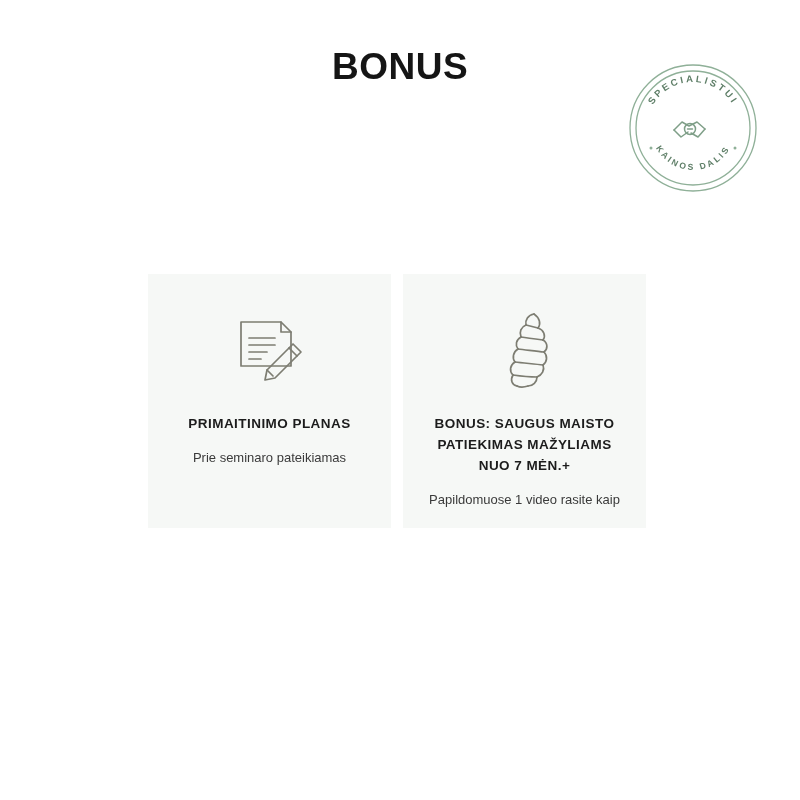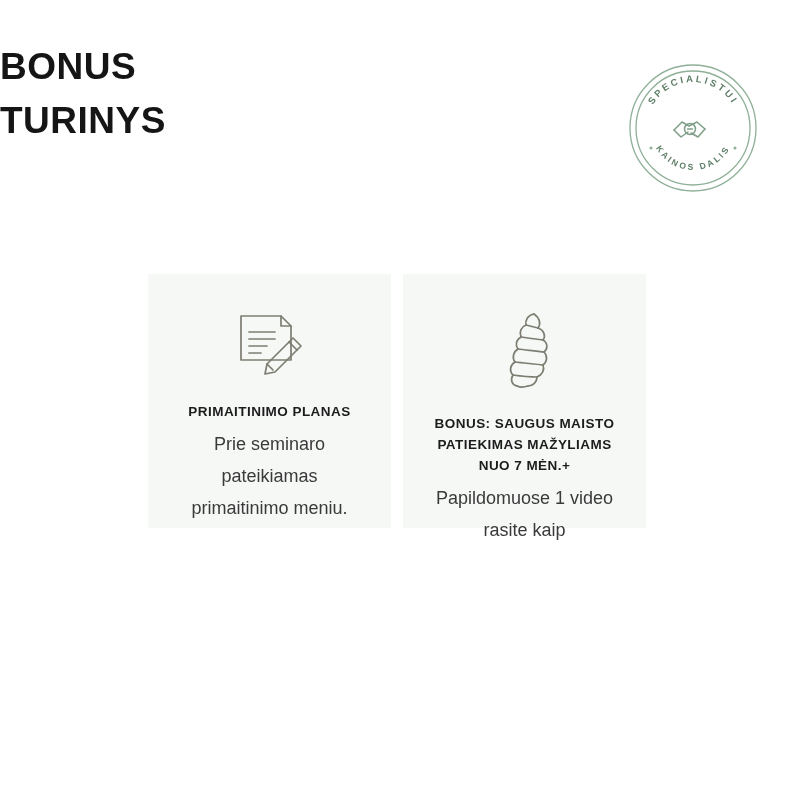--- a/index.html
+++ b/index.html
@@ -21,21 +21,21 @@
     width: 800px;
     height: 800px;
   }
 
   
   .title {
     position: absolute;
     top: 40px;
     left: 0;
     width: 800px;
-    text-align: left;
+    text-align: center;
     font-size: 37px;
     font-weight: bold;
     line-height: 1.45;
     letter-spacing: 0.5px;
     color: #151515;
   }
   .title .line {
     display: block;
   }
 
@@ -78,38 +78,36 @@
   .card-title {
     margin-top: 14px;
     font-size: 13.5px;
     font-weight: bold;
     letter-spacing: 0.45px;
     text-align: center;
     line-height: 1.55;
     color: #1c1c1c;
   }
   .card-body {
-    margin-top: 5px;
-    font-size: 18px;
+    margin-top: 11px;
+    font-size: 13px;
     line-height: 1.78;
-    text-align: center;
     color: #3a3a3a;
   }
   .card-body .ln {
     display: block;
   }
 </style>
 </head>
 <body>
 
 <div class="page">
 
   <div class="title">
     <span class="line">BONUS</span>
-    <span class="line">TURINYS</span>
   </div>
 
   <div class="badge">
     <svg width="132" height="132" viewBox="0 0 132 132" xmlns="http://www.w3.org/2000/svg">
       <defs>
         <path id="topArc" d="M 20,66 A 46,46 0 0 1 112,66"></path>
         <path id="botArc" d="M 24,66 A 42,42 0 0 0 108,66"></path>
       </defs>
       <circle cx="66" cy="66" r="63" fill="none" stroke="#8fb098" stroke-width="1.3"></circle>
       <circle cx="66" cy="66" r="57" fill="none" stroke="#8fb098" stroke-width="1.3"></circle>
@@ -146,21 +144,20 @@
           <path d="M18 38 h18"></path>
           <path d="M18 45 h12"></path>
           <path d="M62 30 l8 8 -26 26 -10 2 2 -10 Z"></path>
           <path d="M58 34 l8 8"></path>
           <path d="M36 56 l6 6"></path>
         </svg>
       </div>
       <div class="card-title">PRIMAITINIMO PLANAS</div>
       <div class="card-body">
         <span class="ln">Prie seminaro pateikiamas</span>
-        <span class="ln">primaitinimo meniu.</span>
       </div>
     </div>
 
     <div class="card">
       <div class="card-icon">
         <svg width="70" height="92" viewBox="0 0 70 92" xmlns="http://www.w3.org/2000/svg" fill="none" stroke="#7d7d72" stroke-width="1.7" stroke-linecap="round" stroke-linejoin="round">
           <path d="M44 6 c6 4 7 10 4 14"></path>
           <path d="M48 20 c6 2 8 8 5 12"></path>
           <path d="M53 32 c5 3 5 9 1 12"></path>
           <path d="M54 44 c4 4 3 10 -1 13"></path>

